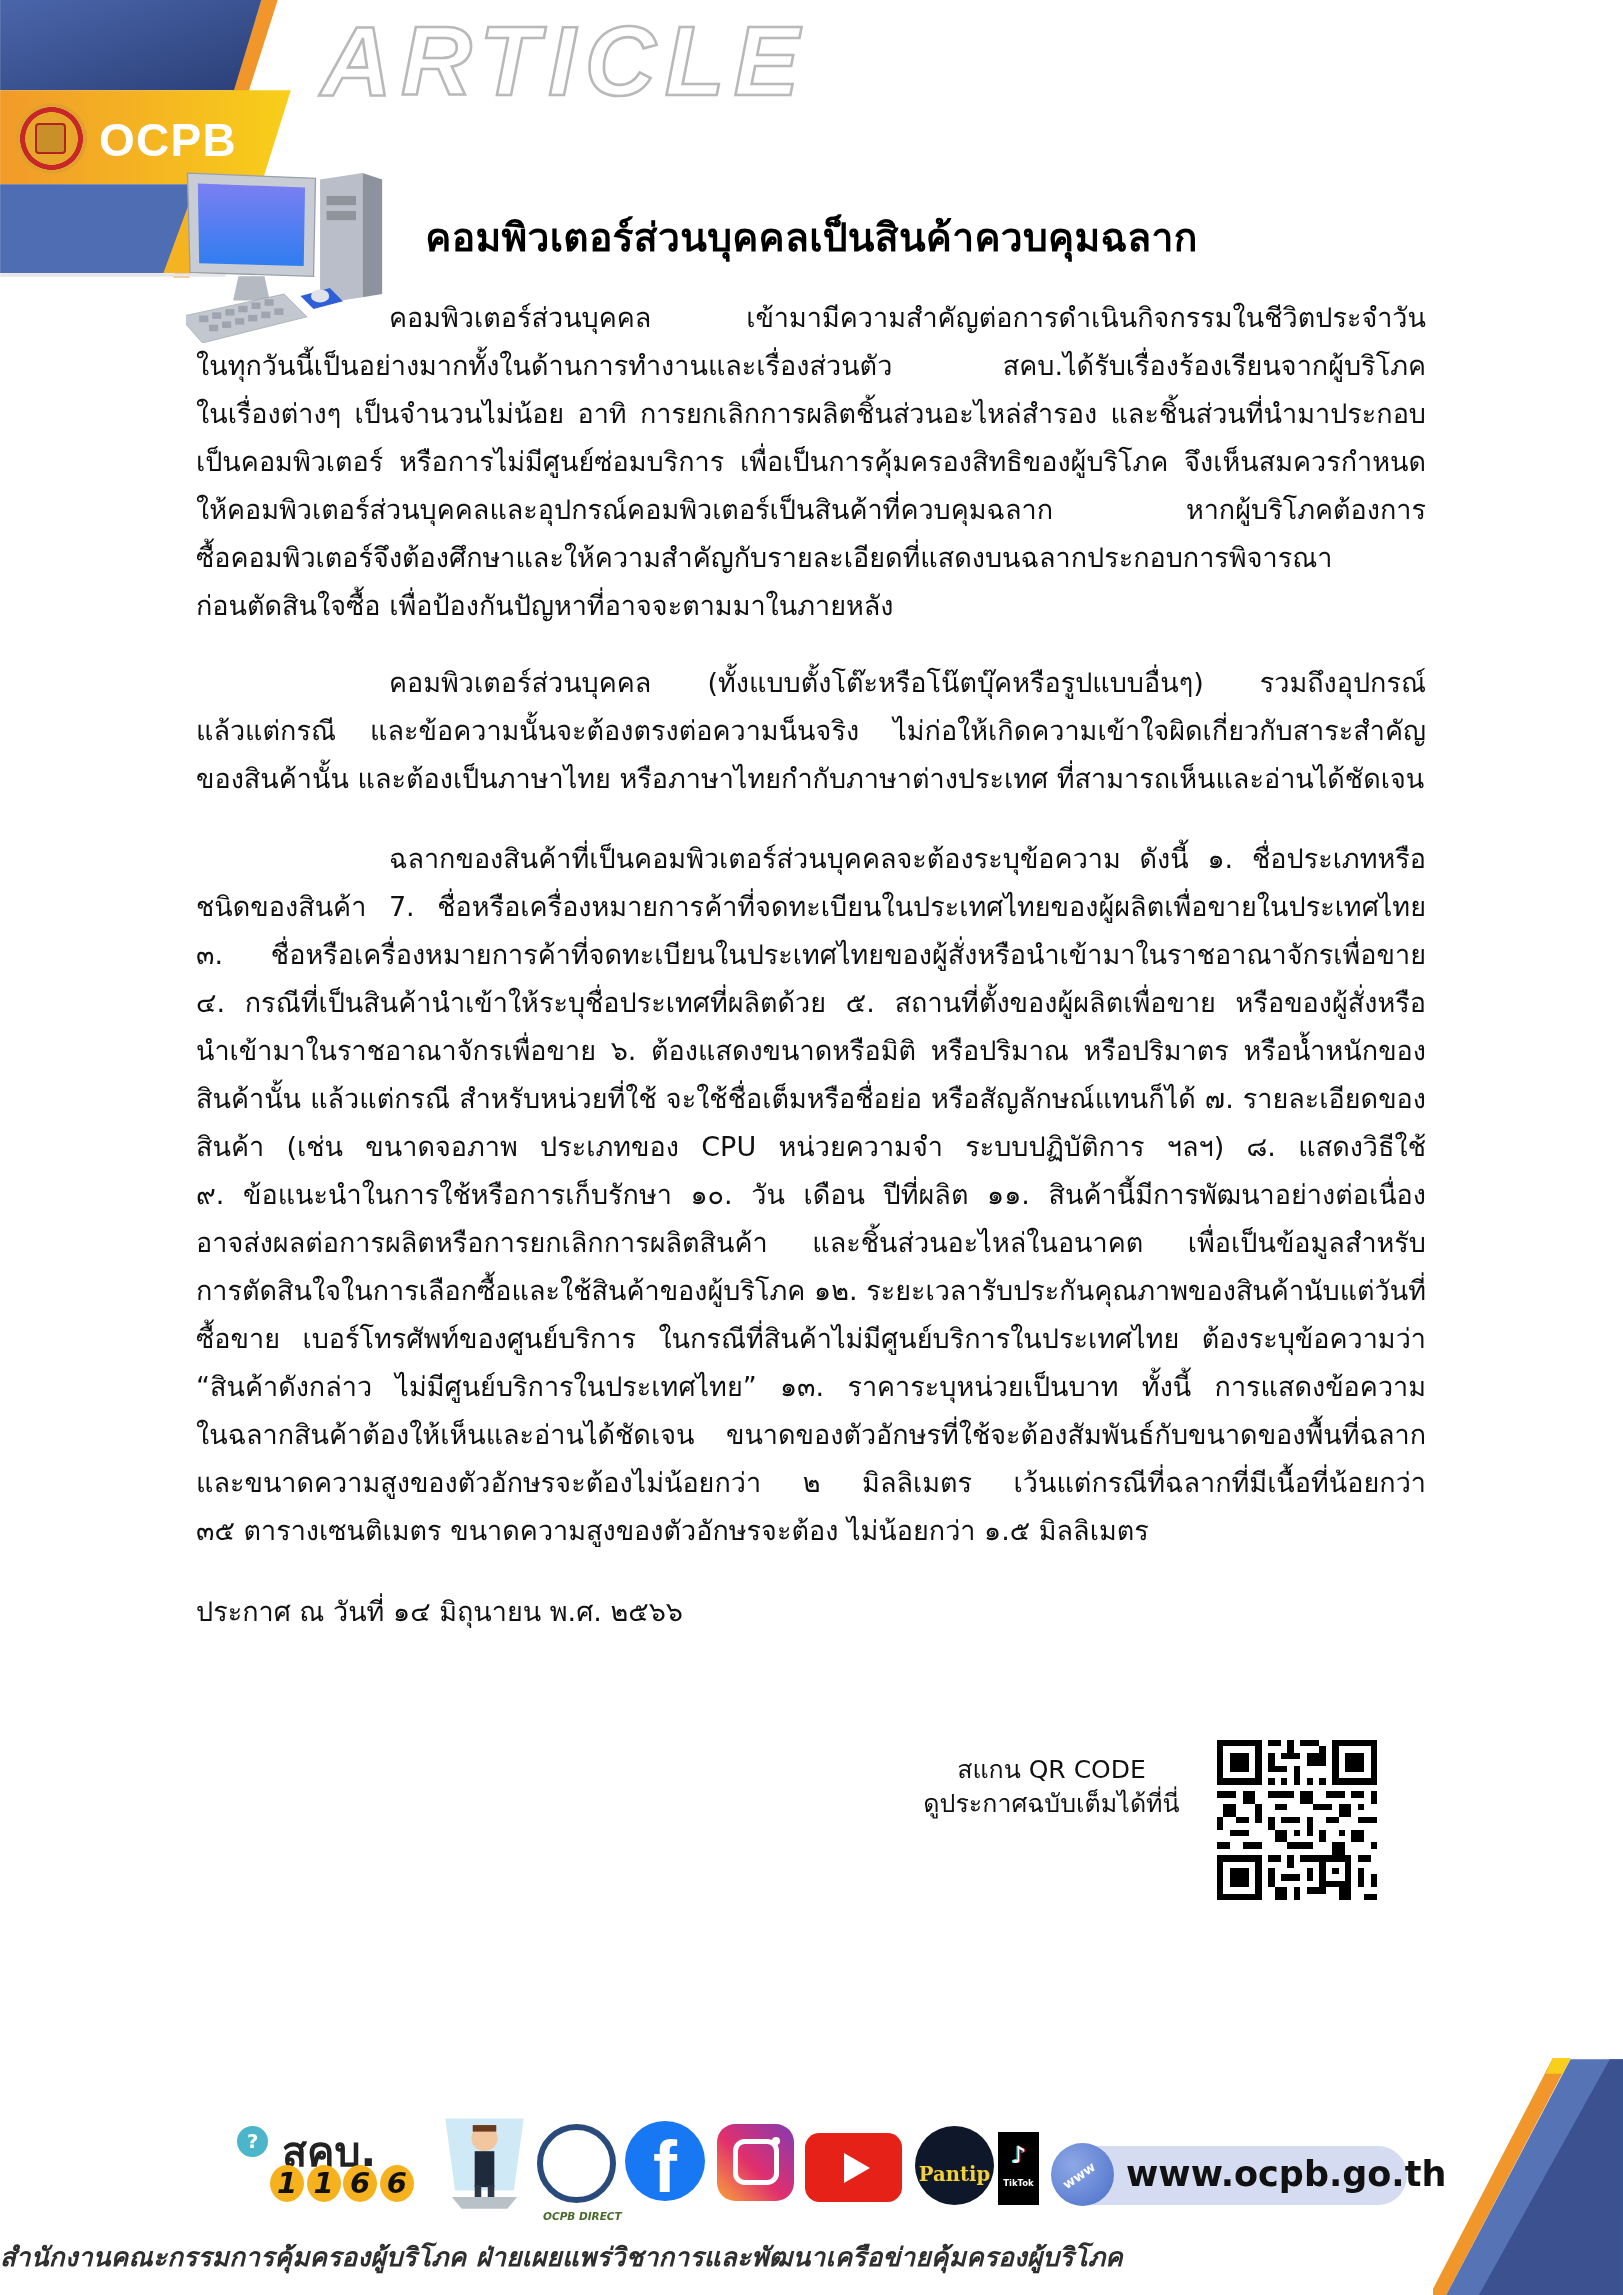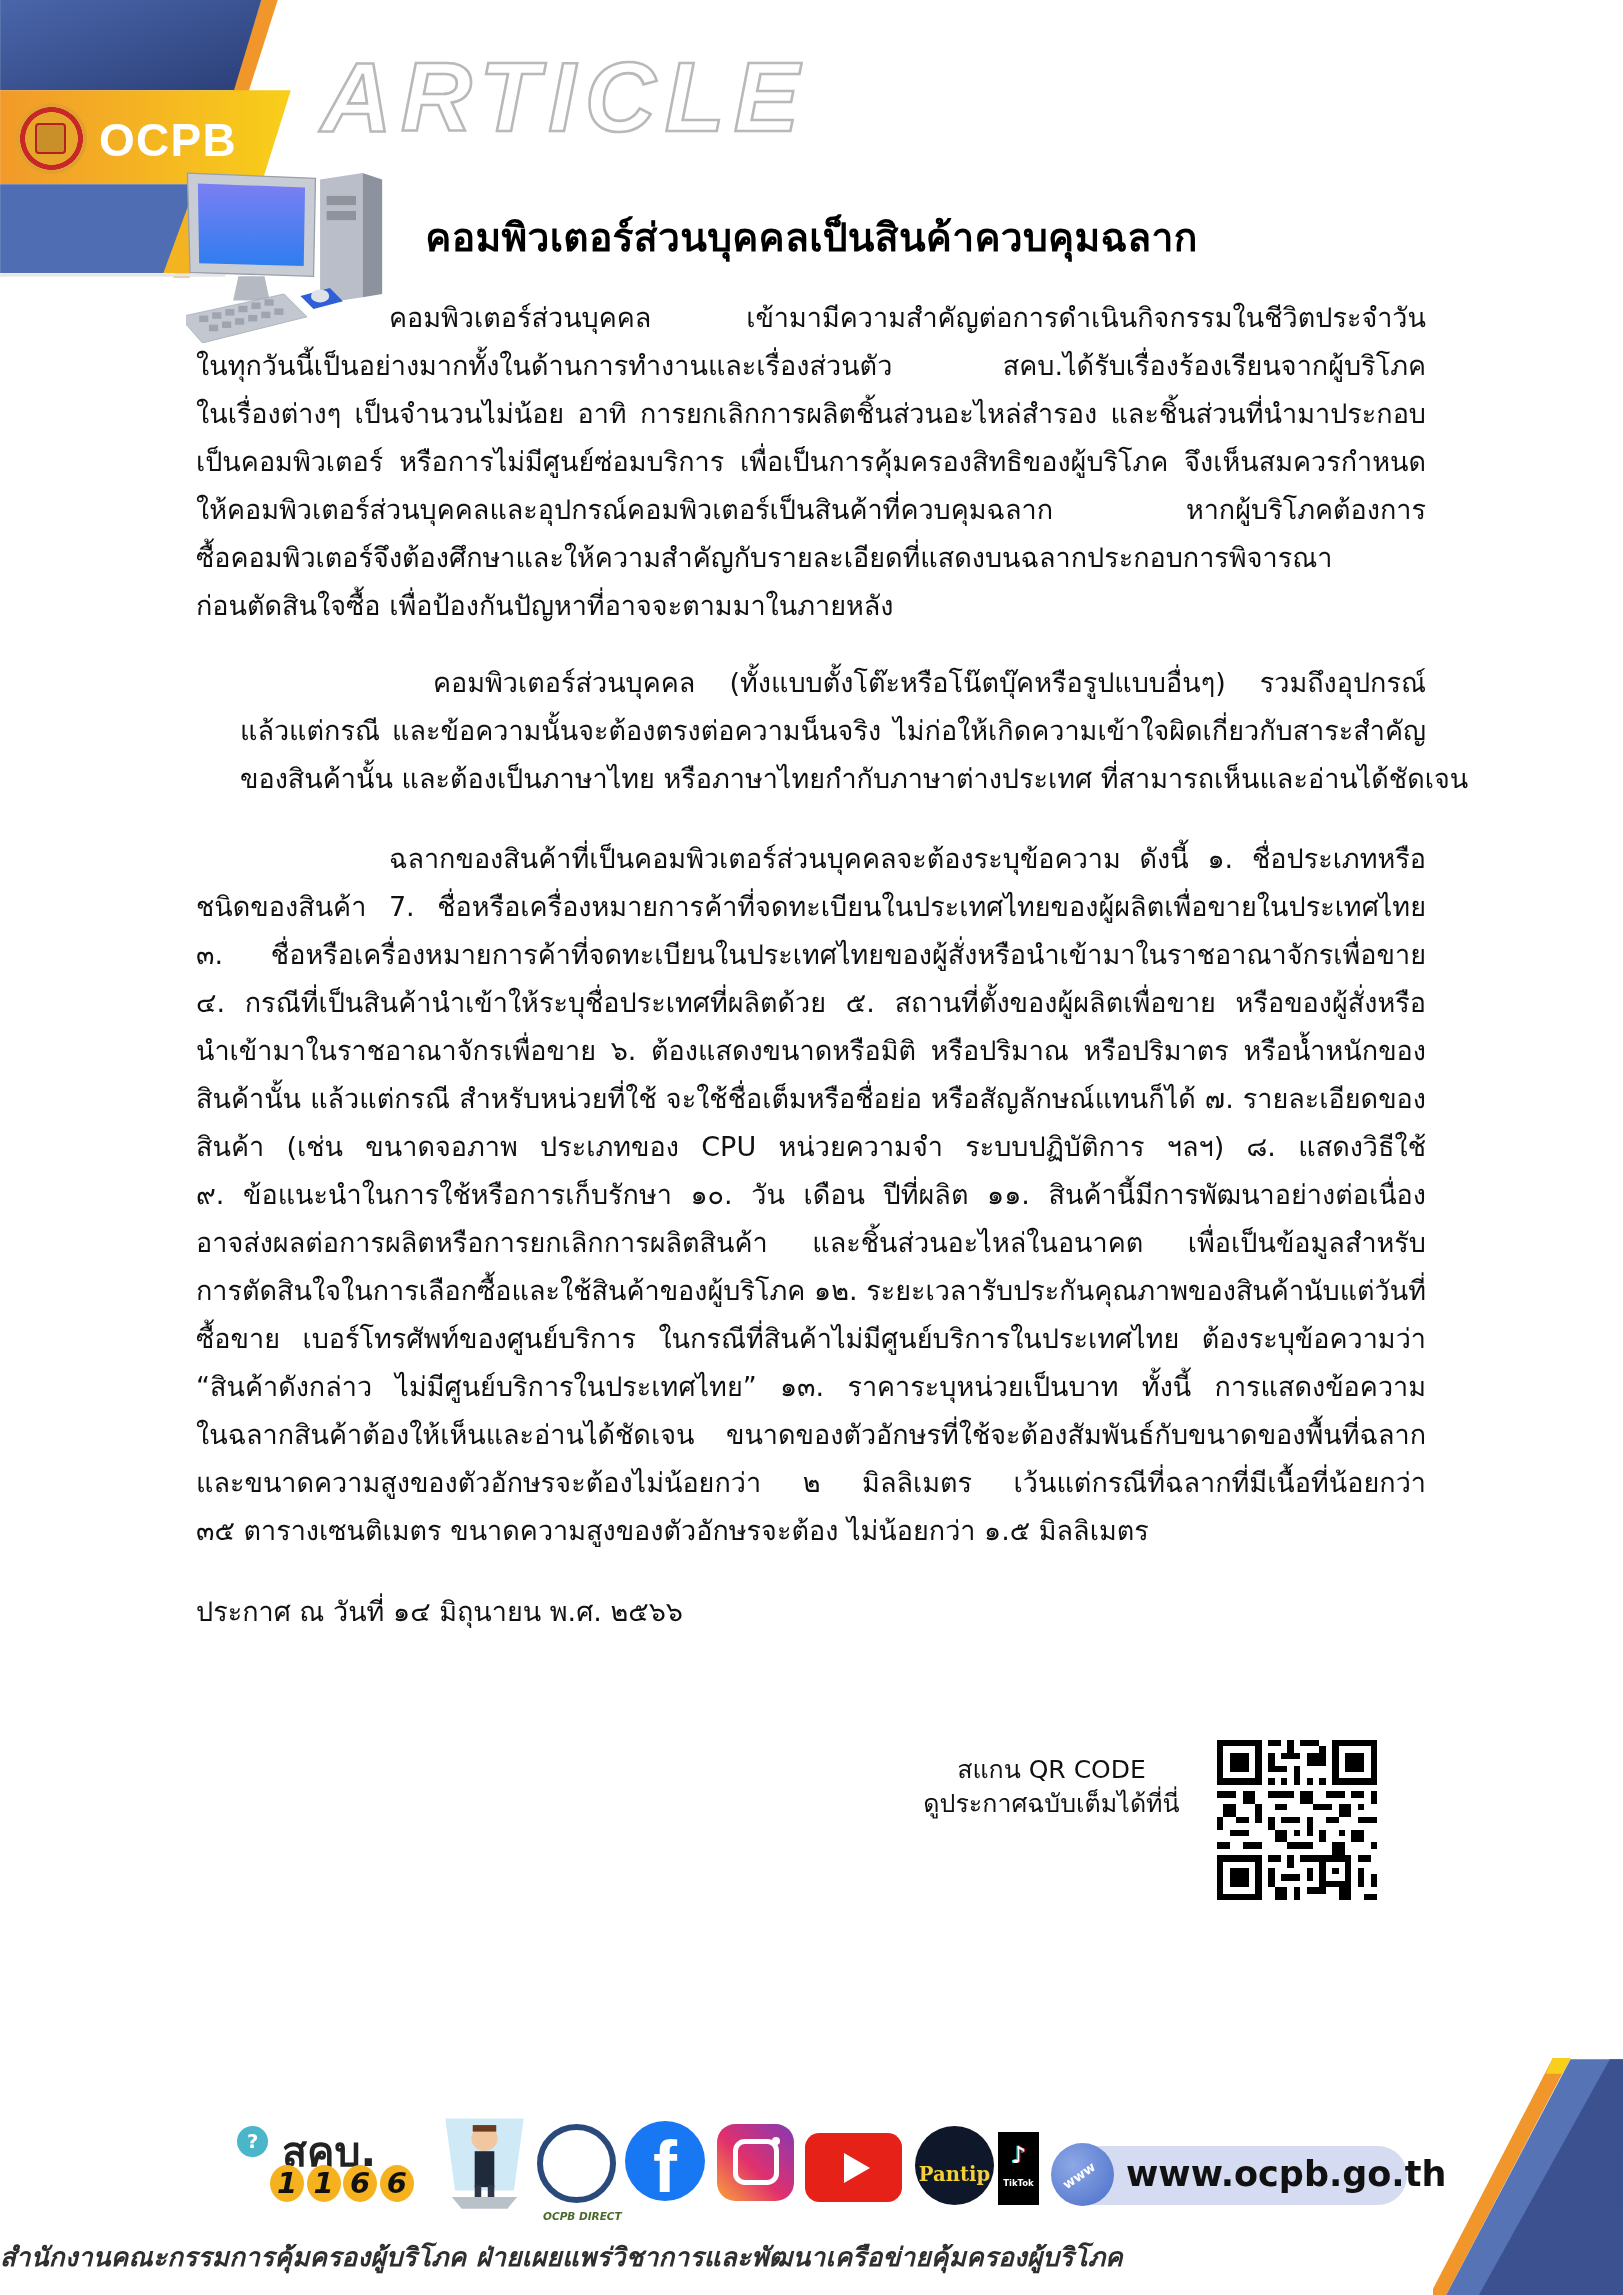--- a/index.html
+++ b/index.html
@@ -11,37 +11,37 @@
   .banner svg { position:absolute; left:0; top:0; }
   .seal { position:absolute; left:15.7px; top:103px; width:71px; height:71px; border-radius:50%;
           background:radial-gradient(circle,#e8a62a 0 52%,#c8272a 53% 62%,#e2a12c 63% 78%,#c8272a 79% 100%); }
   .seal-inner { position:absolute; left:19.6px; top:19.6px; width:31px; height:31px; border-radius:3.9px;
           background:#c9902a; border:2px solid #b22222; box-sizing:border-box; }
   .ocpb-logo { position:absolute; left:99px; top:113px; font-family:"Liberation Sans",sans-serif;
           font-weight:700; font-size:46px; color:#ffffff; letter-spacing:1.3px; }
 
   .article-word { position:absolute; left:321px; top:11.8px; font-family:"Liberation Sans",sans-serif;
           font-size:98px; font-weight:700; letter-spacing:9.2px; color:#ffffff;
-          -webkit-text-stroke:2.6px #b9b9b9; font-style:italic; line-height:1;margin-top:36px; }
+          -webkit-text-stroke:2.6px #b9b9b9; font-style:italic; line-height:1; }
 
   
   .computer { position:absolute; left:186px; top:160px; width:242px; height:183px; }
 
   
   .title { position:absolute; left:0; width:1623px; top:206px; text-align:center;
            font-size:39px; font-weight:700; color:#000; letter-spacing:0.3px; }
 
   
   .body { position:absolute; left:196px; width:1230px; top:294px; font-size:27px; line-height:48px;
           text-align:justify; text-align-last:left; }
   .para { margin:0; text-indent:0; }
   .para .line { display:block; white-space:nowrap; text-align:justify; text-align-last:justify; }
   .para .line.last { text-align-last:left; }
   .para .line.indent { padding-left:193px; }
-  .p2 { margin-top:29px;margin-left:44px; }
+  .p2 { margin-top:29px; }
   .p3 { margin-top:32px; }
   .date { margin-top:33px; display:block; }
 
   
   .qr-caption { position:absolute; left:916px; top:1753px; width:271px; text-align:center;
           font-size:25px; line-height:34px; font-family:"DejaVu Sans",sans-serif; }
   .qr { position:absolute; left:1217px; top:1740px; width:160px; height:160px; }
 
   
   .footer-icons { position:absolute; left:236px; top:2112px; height:98px; width:1282px; }

